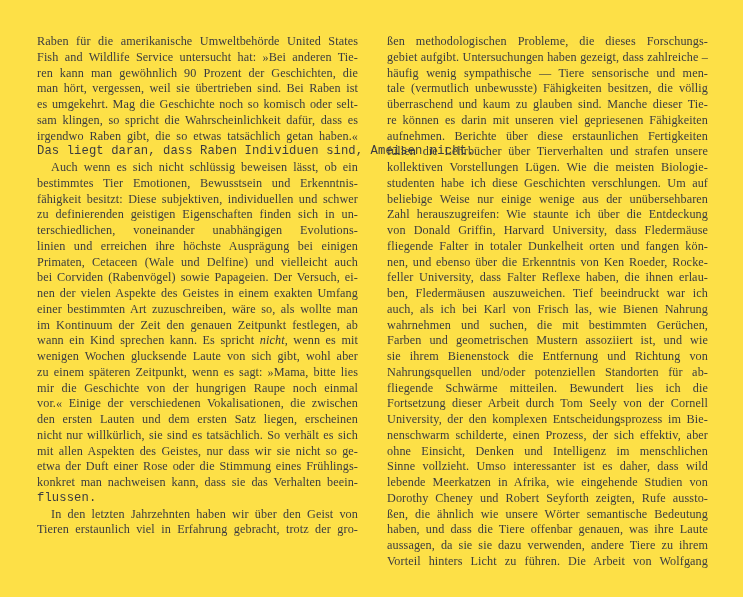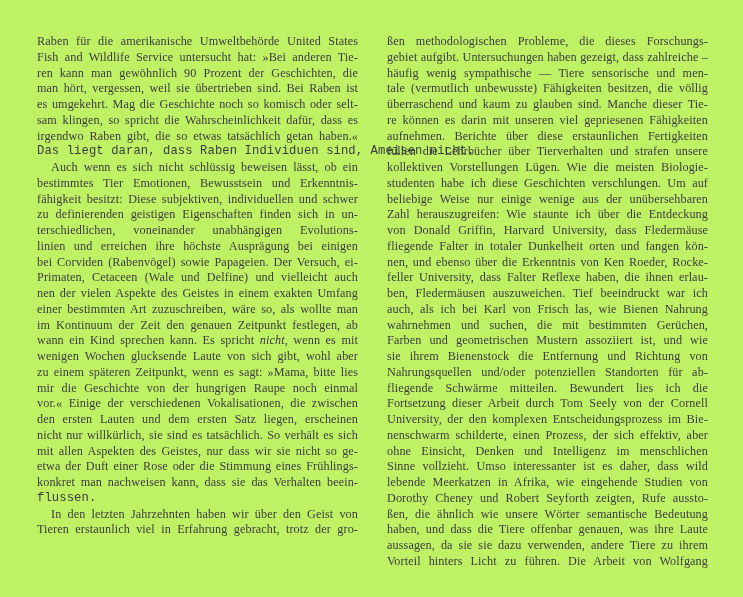--- a/index.html
+++ b/index.html
@@ -4,21 +4,21 @@
 <style>
   html, body {
     margin: 0;
     padding: 0;
     background: #ffffff;
   }
   .spread {
     position: relative;
     width: 743px;
     height: 597px;
-    background: #bef264;
+    background: #fde047;
     overflow: hidden;
     font-family: "Liberation Serif", "DejaVu Serif", serif;
     color: #3b3b40;
   }
   .textblock {
     position: absolute;
     top: 34px;
     width: 321px;
   }
   .textblock.left  { left: 37px; }
@@ -64,22 +64,22 @@
         <div class="line">irgendwo Raben gibt, die so etwas tatsächlich getan haben.«</div>
         <div class="line end">Das liegt daran, dass Raben Individuen sind, Ameisen nicht.</div>
       </div>
       <div class="paragraph">
         <div class="line indent">Auch wenn es sich nicht schlüssig beweisen lässt, ob ein</div>
         <div class="line">bestimmtes Tier Emotionen, Bewusstsein und Erkenntnis-</div>
         <div class="line">fähigkeit besitzt: Diese subjektiven, individuellen und schwer</div>
         <div class="line">zu definierenden geistigen Eigenschaften finden sich in un-</div>
         <div class="line">terschiedlichen, voneinander unabhängigen Evolutions-</div>
         <div class="line">linien und erreichen ihre höchste Ausprägung bei einigen</div>
+        <div class="line">Primaten, Cetaceen (Wale und Delfine) und vielleicht auch</div>
         <div class="line">bei Corviden (Rabenvögel) sowie Papageien. Der Versuch, ei-</div>
-        <div class="line">Primaten, Cetaceen (Wale und Delfine) und vielleicht auch</div>
         <div class="line">nen der vielen Aspekte des Geistes in einem exakten Umfang</div>
         <div class="line">einer bestimmten Art zuzuschreiben, wäre so, als wollte man</div>
         <div class="line">im Kontinuum der Zeit den genauen Zeitpunkt festlegen, ab</div>
         <div class="line">wann ein Kind sprechen kann. Es spricht <em>nicht</em>, wenn es mit</div>
         <div class="line">wenigen Wochen glucksende Laute von sich gibt, wohl aber</div>
         <div class="line">zu einem späteren Zeitpunkt, wenn es sagt: »Mama, bitte lies</div>
         <div class="line">mir die Geschichte von der hungrigen Raupe noch einmal</div>
         <div class="line">vor.« Einige der verschiedenen Vokalisationen, die zwischen</div>
         <div class="line">den ersten Lauten und dem ersten Satz liegen, erscheinen</div>
         <div class="line">nicht nur willkürlich, sie sind es tatsächlich. So verhält es sich</div>

